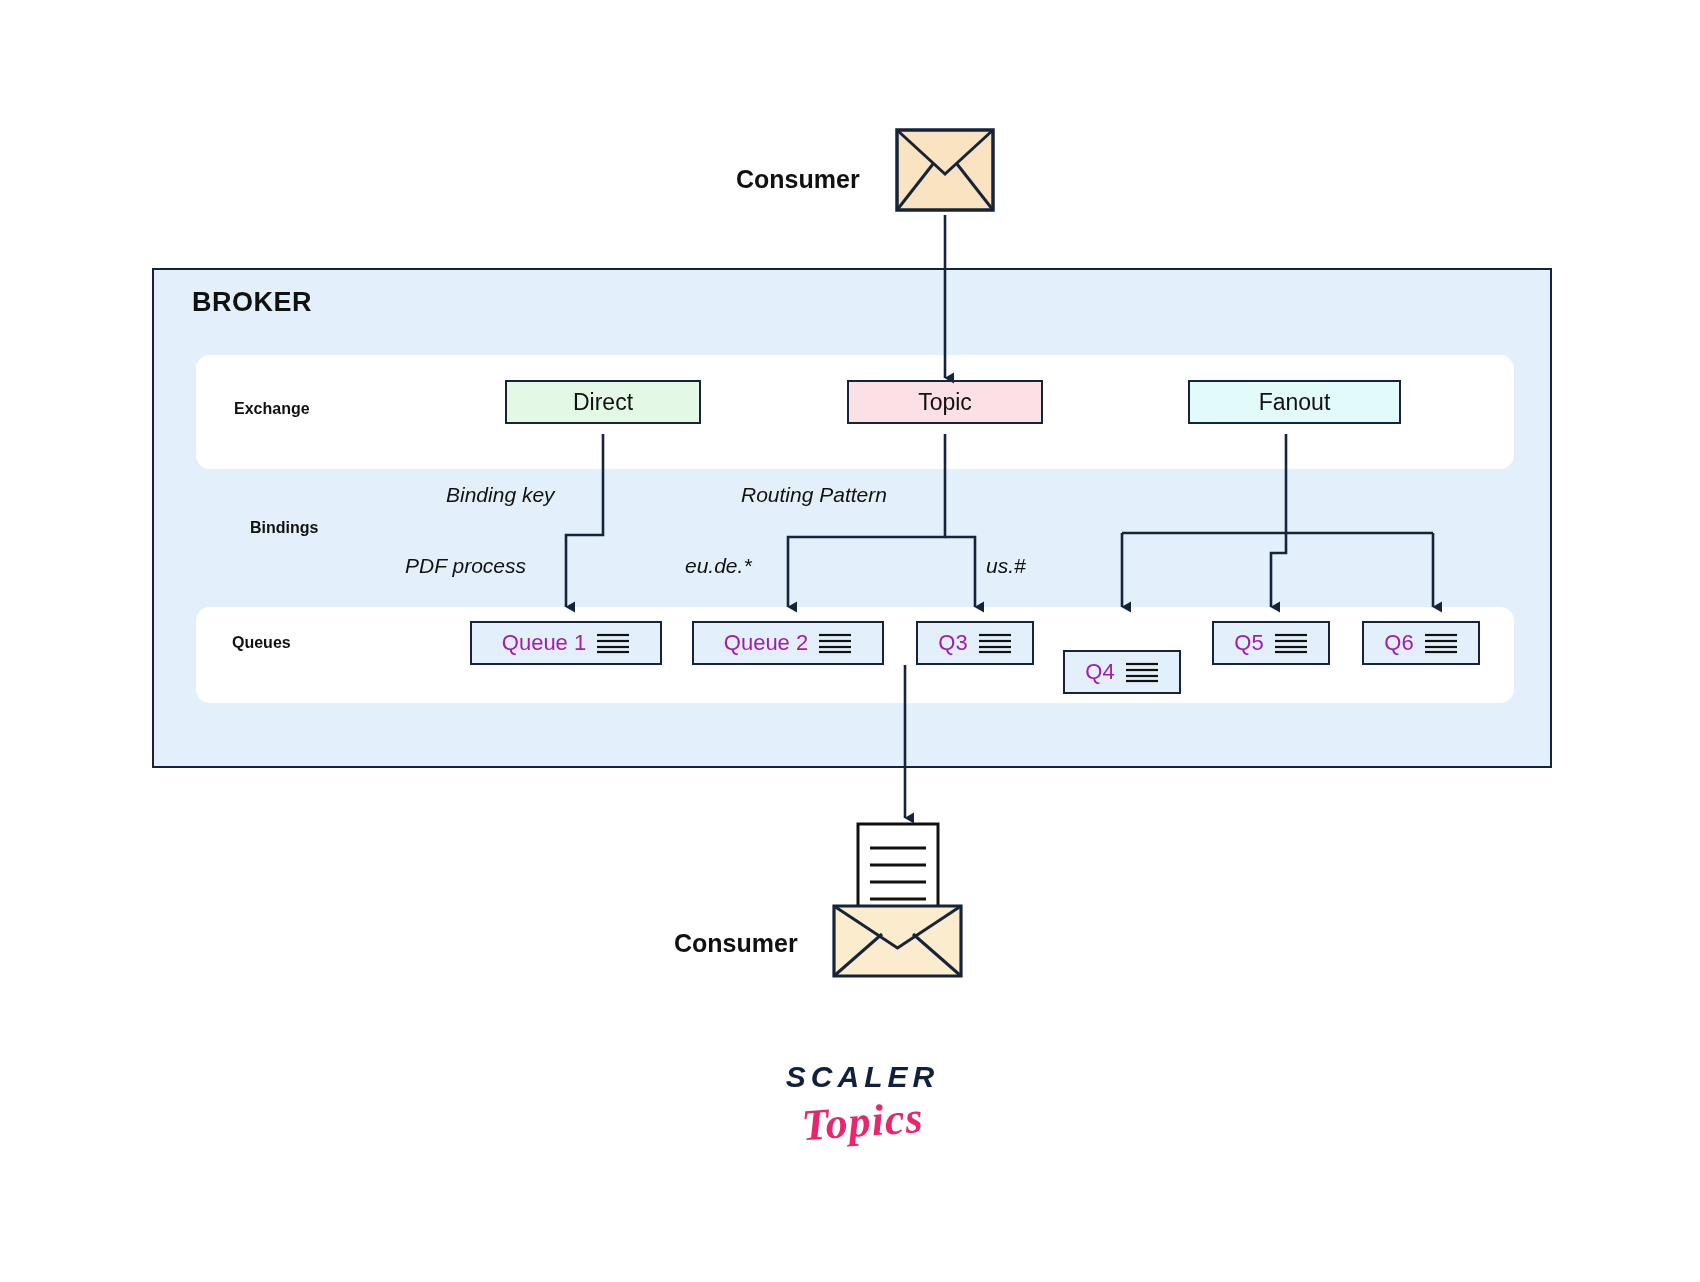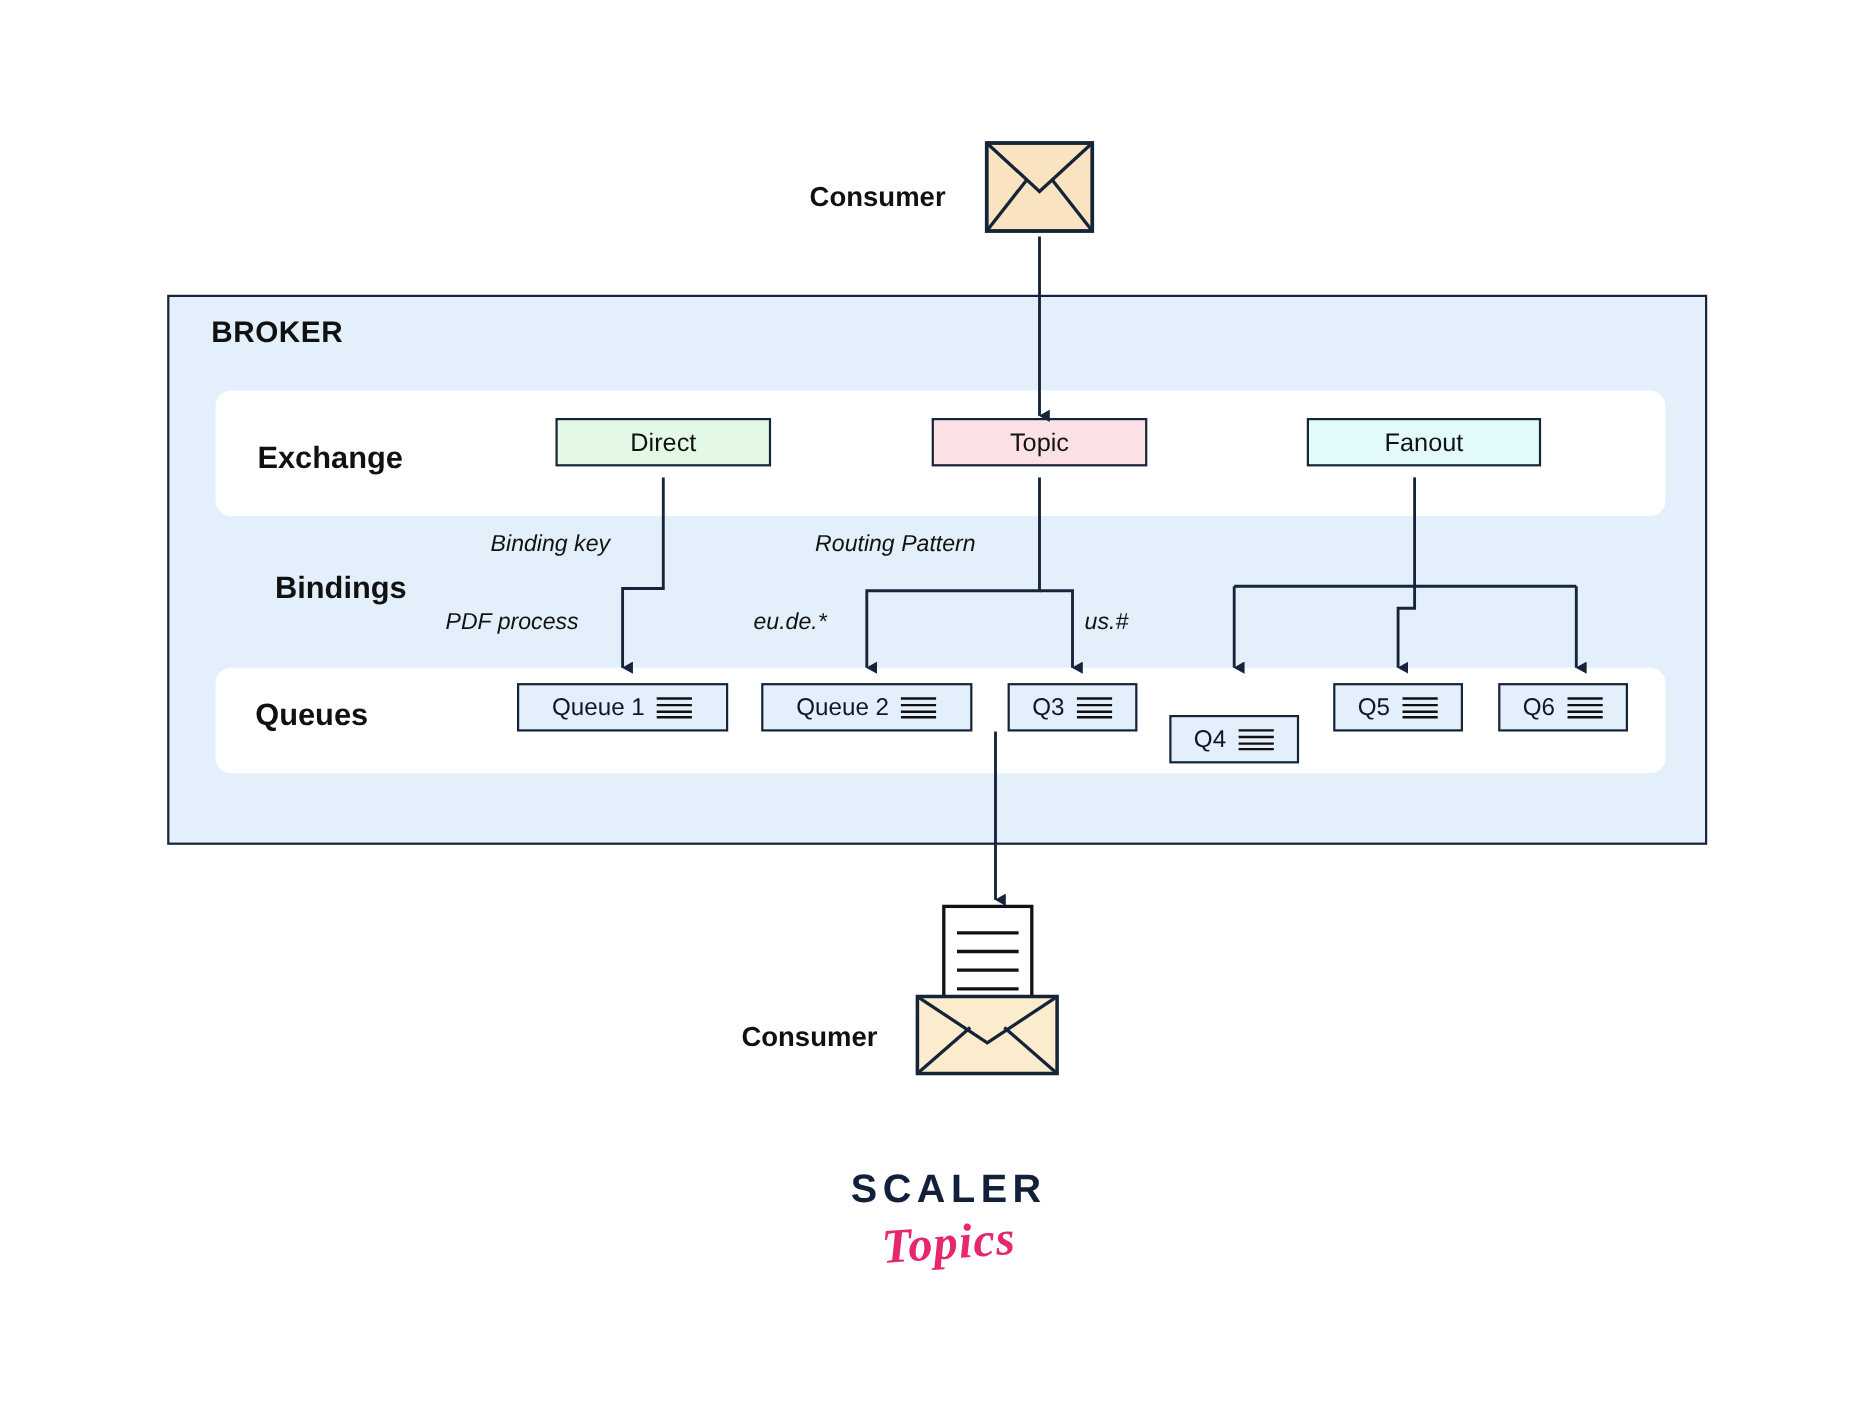--- a/index.html
+++ b/index.html
@@ -61,21 +61,21 @@
   }
   #queues-band {
     left: 196px;
     top: 607px;
     width: 1318px;
     height: 96px;
   }
 
   
   .row-label {
-    font-size: 28px;
+    font-size: 16px;
     font-weight: bold;
     color: #111111;
   }
   #label-exchange { left: 234px; top: 400px; }
   #label-bindings { left: 224px; top: 519px; margin-left: 26px; }
   #label-queues   { left: 232px; top: 634px; }
 
   
   .exchange-box {
     height: 44px;
@@ -113,21 +113,21 @@
     background: #e3f0fb;
     display: flex;
     align-items: center;
     justify-content: center;
     gap: 10px;
     top: 621px;
     padding: 0 10px;
   }
   .queue-box .qlabel {
     font-size: 22px;
-    color: #0f172a;
+    color: #a21caf;
     white-space: nowrap;
   }
   .queue-box .qlines {
     display: inline-block;
     width: 34px;
     height: 22px;
   }
   #q1 { left: 470px; width: 192px; }
   #q2 { left: 692px; width: 192px; }
   #q3 { left: 916px; width: 118px; }
@@ -165,25 +165,26 @@
 
   
   #logo-wrap {
     left: 770px;
     top: 1060px;
     width: 185px;
     height: 110px;
     text-align: center;
   }
   #logo-scaler {
-    font-size: 36px;
+    font-size: 30px;
     font-weight: bold;
     letter-spacing: 5px;
     color: #12203c;
     font-family: "Liberation Sans", sans-serif;
+    font-style: italic;
   }
   #logo-topics {
     margin-top: 2px;
     font-size: 44px;
     color: #e6266d;
     font-family: "Liberation Serif", serif;
     font-style: italic;
     font-weight: bold;
     letter-spacing: 1px;
     transform: rotate(-4deg);

